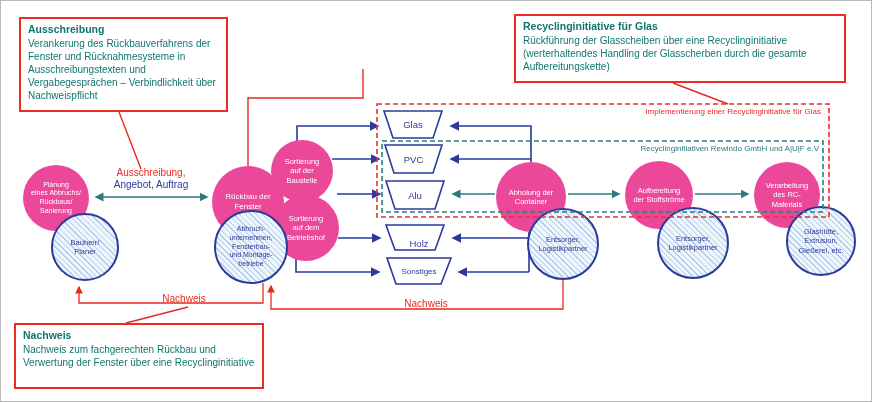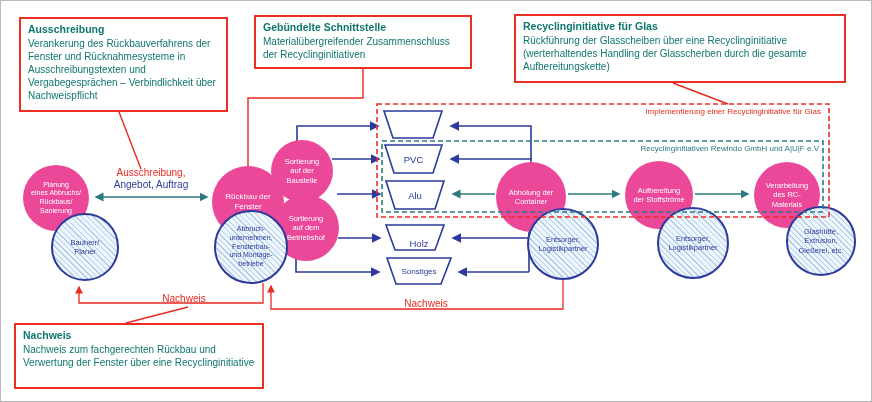--- a/index.html
+++ b/index.html
@@ -141,20 +141,21 @@
   <div class="ac" style="left:656px;top:206px;width:72px;height:72px">
       <span>Entsorger,
 Logistikpartner</span>
     </div>
   <div class="ac" style="left:785px;top:205px;width:70px;height:70px">
       <span>Glashütte,
 Extrusion,
 Gießerei, etc.</span>
     </div>
 
+  <div class="mat" style="left:383px;top:110px;width:58px;height:27px">Glas</div>
   <div class="mat" style="left:384px;top:144px;width:57px;height:28px">PVC</div>
   <div class="mat" style="left:385px;top:180px;width:58px;height:28px">Alu</div>
   <div class="mat" style="left:389px;top:224px;width:58px;height:36px">Holz</div>
   <div class="mat" style="left:386px;top:257px;width:64px;height:26px;font-size:8px">Sonstiges</div>
 
   <svg class="layer" width="870" height="400" viewBox="0 0 870 400">
     <rect x="376" y="103" width="452" height="113" fill="none" stroke="#ee2e24" stroke-width="1.6" stroke-dasharray="5 3"></rect>
     <rect x="381" y="140" width="441" height="71" fill="none" stroke="#2c7a80" stroke-width="1.6" stroke-dasharray="5 3"></rect>
   </svg>
   <div class="dash-lbl red" style="left:560px;top:106px;width:260px">Implementierung einer Recyclinginitiative für Glas</div>
@@ -162,24 +163,20 @@
 
   <div class="lbl red" style="left:88px;top:166px;width:124px">Ausschreibung,</div>
   <div class="lbl blue" style="left:88px;top:178px;width:124px">Angebot, Auftrag</div>
   <div class="lbl red" style="left:148px;top:292px;width:70px">Nachweis</div>
   <div class="lbl red" style="left:390px;top:297px;width:70px">Nachweis</div>
 
   <div class="callout" style="left:18px;top:16px;width:209px;height:95px">
     <div class="t">Ausschreibung</div>
     <div class="b">Verankerung des Rückbauverfahrens der Fenster und Rücknahmesysteme in Ausschreibungstexten und Vergabegesprächen – Verbindlichkeit über Nachweispflicht</div>
   </div>
-  <div class="callout" style="left:253px;top:14px;width:218px;height:54px">
-    <div class="t">Gebündelte Schnittstelle</div>
-    <div class="b">Materialübergreifender Zusammenschluss der Recyclinginitiativen</div>
-  </div>
   <div class="callout" style="left:513px;top:13px;width:332px;height:69px">
     <div class="t">Recyclinginitiative für Glas</div>
     <div class="b">Rückführung der Glasscheiben über eine Recyclinginitiative (werterhaltendes Handling der Glasscherben durch die gesamte Aufbereitungskette)</div>
   </div>
   <div class="callout" style="left:13px;top:322px;width:250px;height:66px">
     <div class="t">Nachweis</div>
     <div class="b">Nachweis zum fachgerechten Rückbau und Verwertung der Fenster über eine Recyclinginitiative</div>
   </div>
 
 </div>

